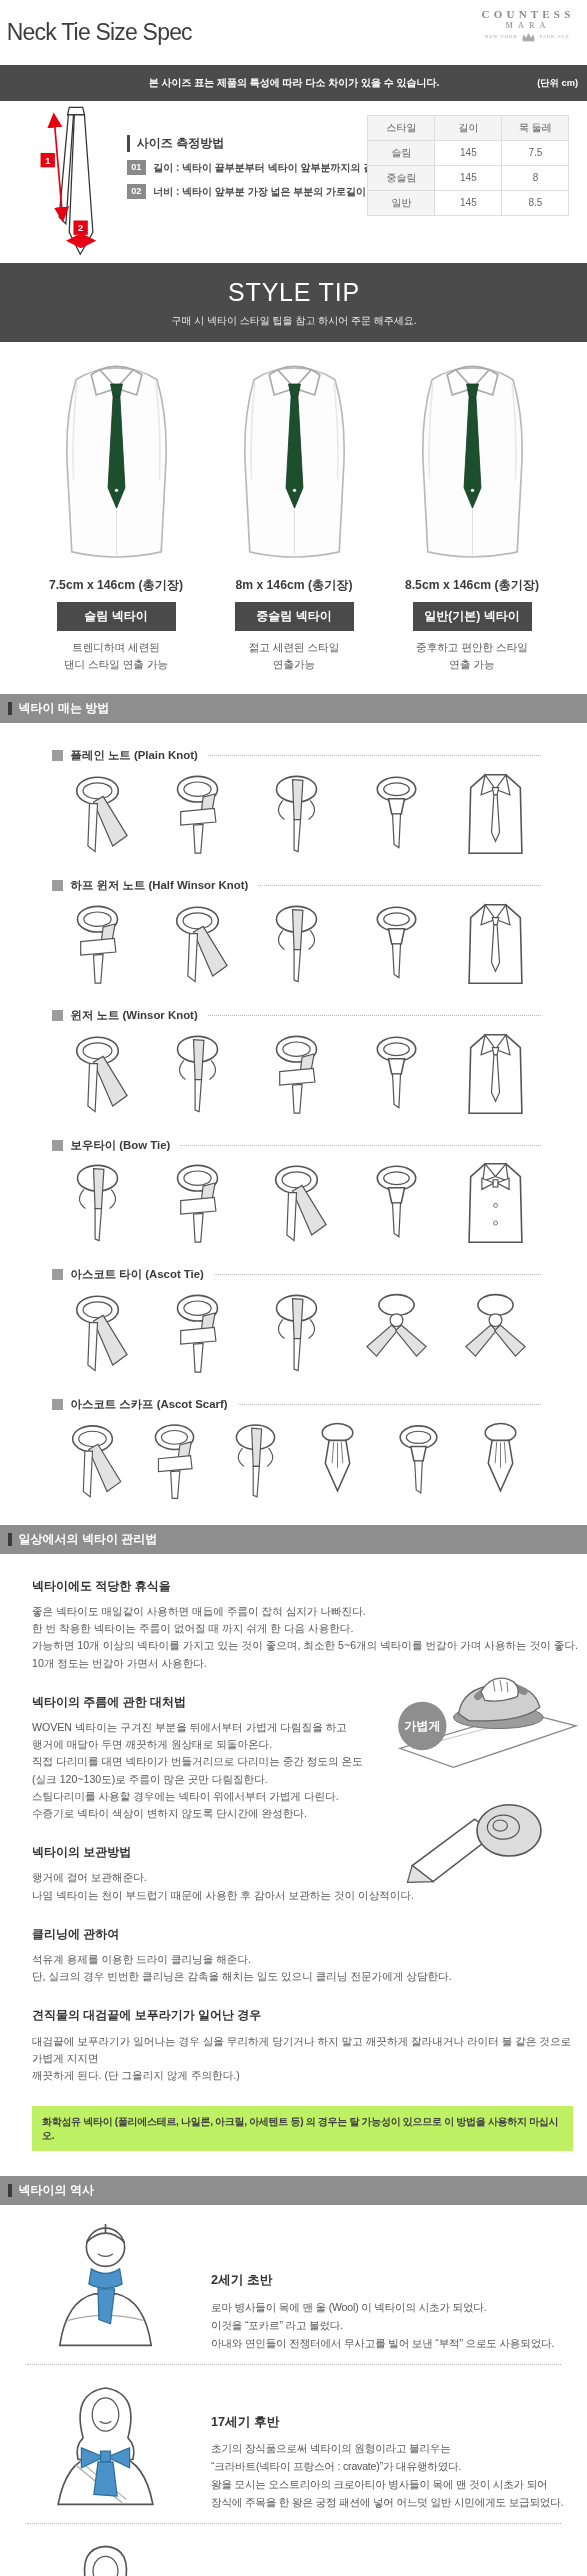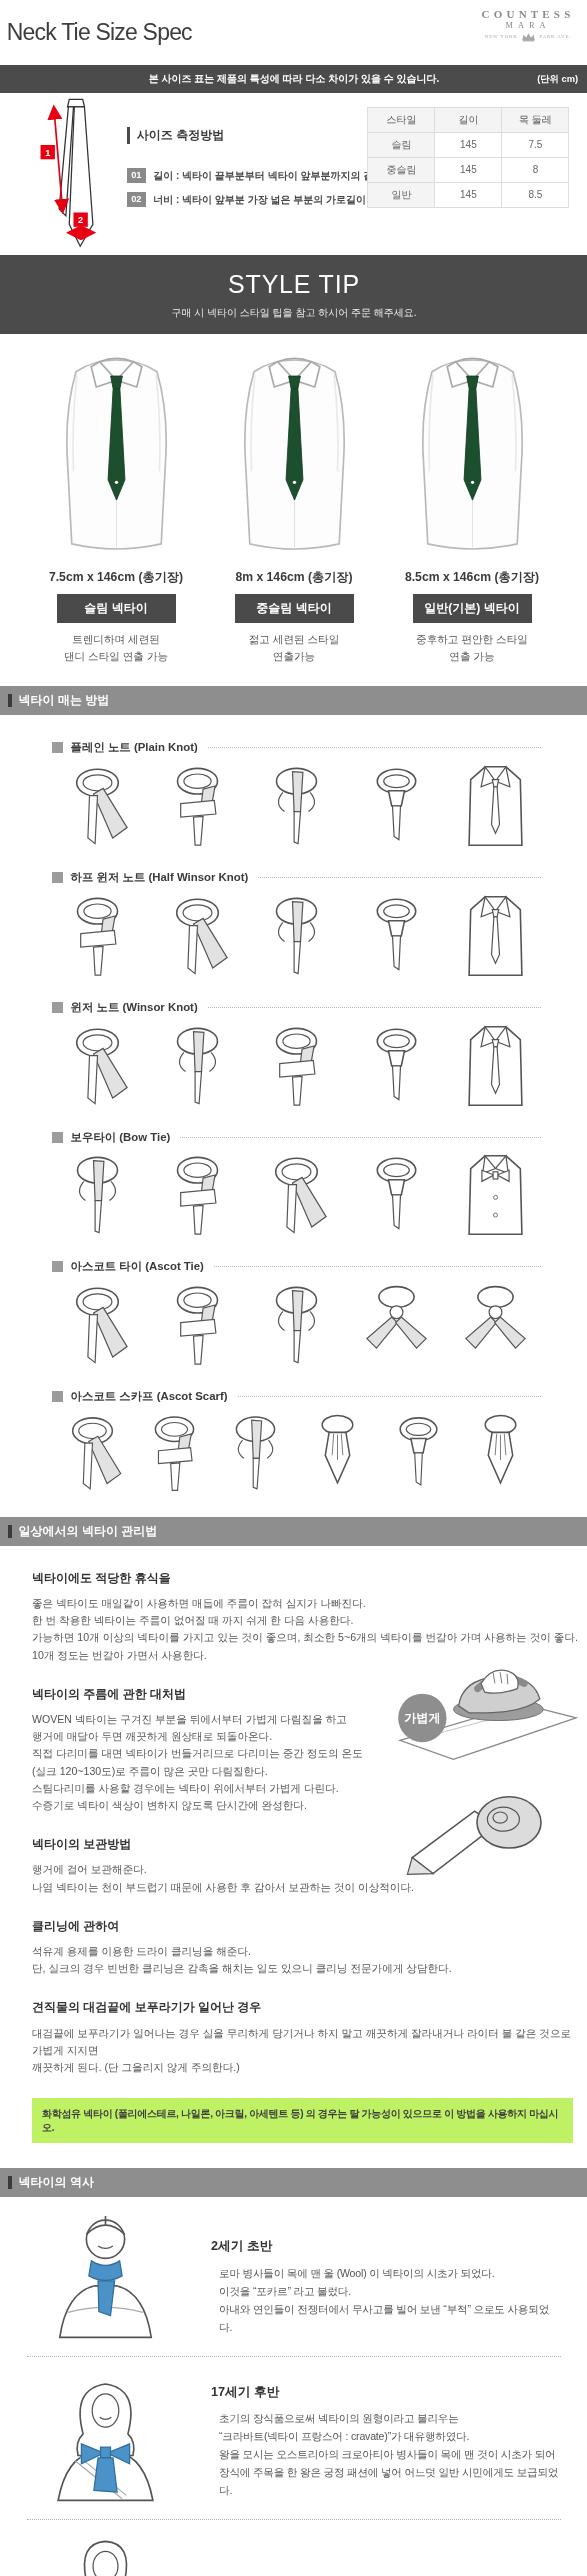--- a/index.html
+++ b/index.html
@@ -9,29 +9,29 @@
 
   
   .header { position:relative; height:65px; background:#fff; }
   .page-title { position:absolute; left:6.8px; top:18.6px; font-size:23px; letter-spacing:-0.8px; color:#3d3d3d; }
   .brand { position:absolute; right:13.5px; top:8.4px; text-align:center; font-family:"Liberation Serif","DejaVu Serif",serif; color:#8a8a8a; }
   .brand-top { font-size:11px; letter-spacing:4.2px;font-weight:bold; }
   .brand-mid { font-size:8.4px; letter-spacing:5px; margin-top:0.8px; }
   .brand-tag { display:flex; align-items:center; justify-content:center; gap:3.4px; margin-top:1.7px; font-size:5px; letter-spacing:0.8px; color:#a8a8a8; }
 
   
-  .notice-bar { position:relative; height:28px; background:#4b4b4b; color:#fff; display:flex; align-items:center; justify-content:center; }
+  .notice-bar { position:relative; height:36px; background:#4b4b4b; color:#fff; display:flex; align-items:center; justify-content:center; }
   .notice-text { font-size:10px; font-weight:bold; }
   .notice-unit { position:absolute; right:10px; font-size:9.3px; font-weight:bold; }
 
   
   .spec { position:relative; height:162px; }
   .tie-diagram { position:absolute; left:37px; top:3.4px; }
   .measure { position:absolute; left:127px; top:34px; }
-  .measure-heading { font-size:12px; font-weight:bold; color:#3a3a3a; border-left:3.4px solid #4a4a4a; padding-left:6.8px; margin-bottom:24px; }
+  .measure-heading { font-size:12px; font-weight:bold; color:#3a3a3a; border-left:3.4px solid #4a4a4a; padding-left:6.8px; margin-bottom:8px; }
   .measure-item { display:flex; align-items:center; margin-bottom:9.3px; }
   .measure-num { width:18.6px; height:15px; background:#8a8a8a; color:#fff; font-size:9.3px; font-weight:bold; text-align:center; line-height:15px; margin-right:7.6px; flex:none; }
   .measure-text { font-size:10px; color:#4a4a4a; font-weight:bold; }
   .size-table { position:absolute; right:18.6px; top:13.5px; border-collapse:collapse; }
   .size-table th, .size-table td { border:0.8px solid #ddd; width:67px; height:25px; font-size:10px; text-align:center; color:#666; font-weight:normal; }
   .size-table th { background:#f4f4f4; color:#555; }
   .size-table td.shade { background:#f4f4f4;margin-top:20px; }
 
   
   .styletip { background:#4b4b4b; color:#fff; text-align:center; height:79px; padding-top:15px; }
@@ -66,21 +66,21 @@
   .care-body { font-size:10.6px; color:#555; line-height:1.62; white-space:pre-line; max-width:549px; }
   .care-warning { margin:22px 6.8px 0 0; background:#bef264; padding:8.4px 10px; font-size:10px; font-weight:bold; color:#3f3f3f; letter-spacing:-0.3px; }
   .iron-wrap { position:absolute; right:5px; top:108px; }
   .roll-wrap { position:absolute; right:35px; top:238px; }
 
   
   .hist-entry { display:flex; align-items:flex-end; padding:13.5px 0 12px; }
   .hist-fig { flex:0 0 211px; display:flex; justify-content:center; }
   .hist-text { flex:1; padding:13.5px 18.6px 0 0; }
   .hist-title { font-size:12.7px; font-weight:bold; color:#333; margin:0 0 8.4px; }
-  .hist-body { font-size:10.6px; color:#555; line-height:1.7; white-space:pre-line; margin:8px; letter-spacing:-0.2px; }
+  .hist-body { font-size:10.6px; color:#555; line-height:1.7; white-space:pre-line; margin:0; letter-spacing:-0.2px; }
   .dotted-divider { border:none; border-top:0.8px dotted #b5b5b5; margin:0 27px; }
 </style>
 </head>
 <body>
 
 <svg width="0" height="0" style="position:absolute" aria-hidden="true">
   <defs>
     <marker id="ar" markerWidth="9" markerHeight="9" refX="6" refY="4.5" orient="auto-start-reverse">
       <path d="M0,0 L9,4.5 L0,9 Z" fill="#e60012"></path>
     </marker>

